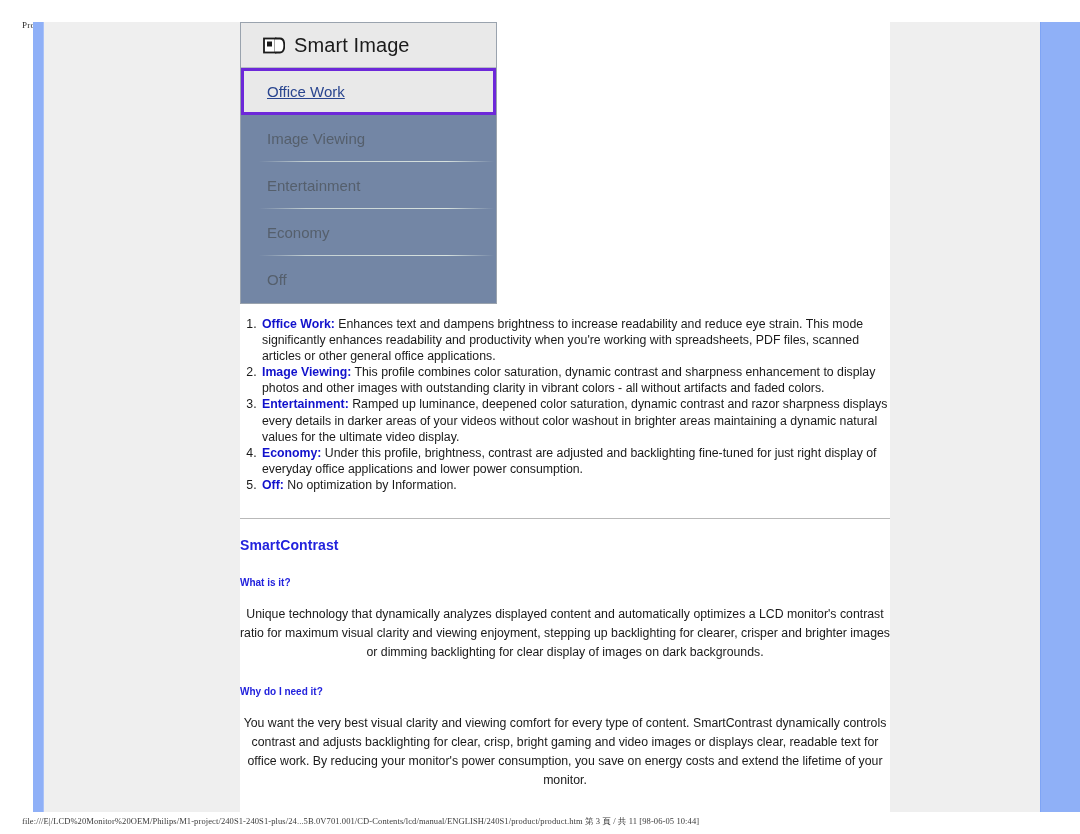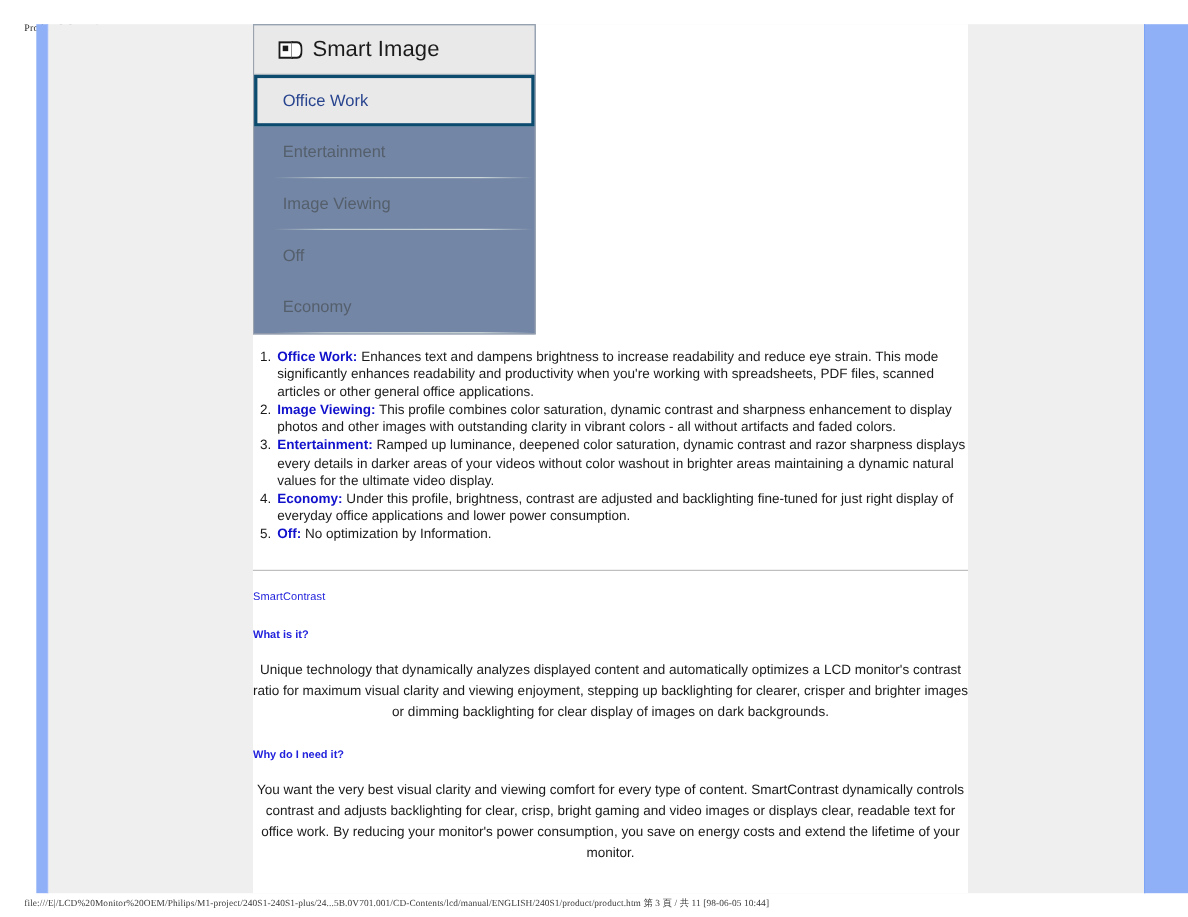--- a/index.html
+++ b/index.html
@@ -60,21 +60,21 @@
     left: 11px;
     top: 0;
     width: 996px;
     bottom: 0;
     background: #efefef;
   }
 
   
   .content {
     position: absolute;
-    left: 197px;       
+    left: 207px;       
     top: 0;
     width: 650px;      
     bottom: 0;
     background: #ffffff;
     box-sizing: border-box;
   }
   .content-inner {
     position: relative;
     padding: 0;
   }
@@ -125,24 +125,25 @@
     position: absolute;
     left: 18px;
     right: 2px;
     bottom: 0;
     height: 1px;
     background: linear-gradient(to right, rgba(255,255,255,0) 0%, rgba(223,233,226,0.75) 20%, rgba(226,236,229,0.9) 80%, rgba(255,255,255,0) 100%);
   }
   .osd-item.selected {
     background: #e9e9e9;
     color: #29458f;
-    border: 3px solid #0c4a6e;
+    border: 3px solid #6d28d9;
     height: 47px;
     padding-left: 23px;
     margin: 0;
+    text-decoration: underline;
   }
 
   
   ol.profiles {
     margin: 12px 0 0 0;
     padding-left: 20px;
     font-size: 12.3px;
     color: #1a1a1a;
     line-height: 1.31;
   }
@@ -169,23 +170,23 @@
 
   hr.rule {
     border: none;
     border-top: 1px solid #b9b9b9;
     margin: 25px 0 0 0;
     height: 0;
   }
 
   
   h2.section-title {
-    font-size: 10px;
+    font-size: 14px;
     color: #2222dd;
-    font-weight: normal;
+    font-weight: bold;
     margin: 18px 0 0 0;
     letter-spacing: 0.1px;
   }
   h3.sub-title {
     font-size: 10px;
     color: #2222dd;
     font-weight: bold;
     margin: 24px 0 0 0;
   }
   p.body {
@@ -220,33 +221,33 @@
               <path d="M12 2.5 L17 2.5 C20.3 2.5 21.3 6 21.3 9.5 C21.3 13 20.3 16.5 17 16.5 L12 16.5" fill="#ffffff" stroke="#1b1b1b" stroke-width="1.8" stroke-linejoin="round"></path>
             </svg>
           </span>
           <span class="osd-title-text">Smart Image</span>
         </div>
 
         <div class="osd-item selected">
           <span>Office Work</span>
         </div>
         <div class="osd-item">
+          <span>Image Viewing</span>
+          <span class="sep"></span>
+        </div>
+        <div class="osd-item">
           <span>Entertainment</span>
           <span class="sep"></span>
         </div>
         <div class="osd-item">
-          <span>Image Viewing</span>
-          <span class="sep"></span>
-        </div>
-        <div class="osd-item">
-          <span>Off</span>
-        </div>
-        <div class="osd-item">
           <span>Economy</span>
           <span class="sep"></span>
+        </div>
+        <div class="osd-item">
+          <span>Off</span>
         </div>
       </div>
 
       <ol class="profiles">
         <li>
           <b>Office Work:</b><span> Enhances text and dampens brightness to increase readability and reduce eye strain. This mode significantly enhances readability and productivity when you're working with spreadsheets, PDF files, scanned articles or other general office applications.</span>
         </li>
         <li>
           <b>Image Viewing:</b><span> This profile combines color saturation, dynamic contrast and sharpness enhancement to display photos and other images with outstanding clarity in vibrant colors - all without artifacts and faded colors.</span>
         </li>

